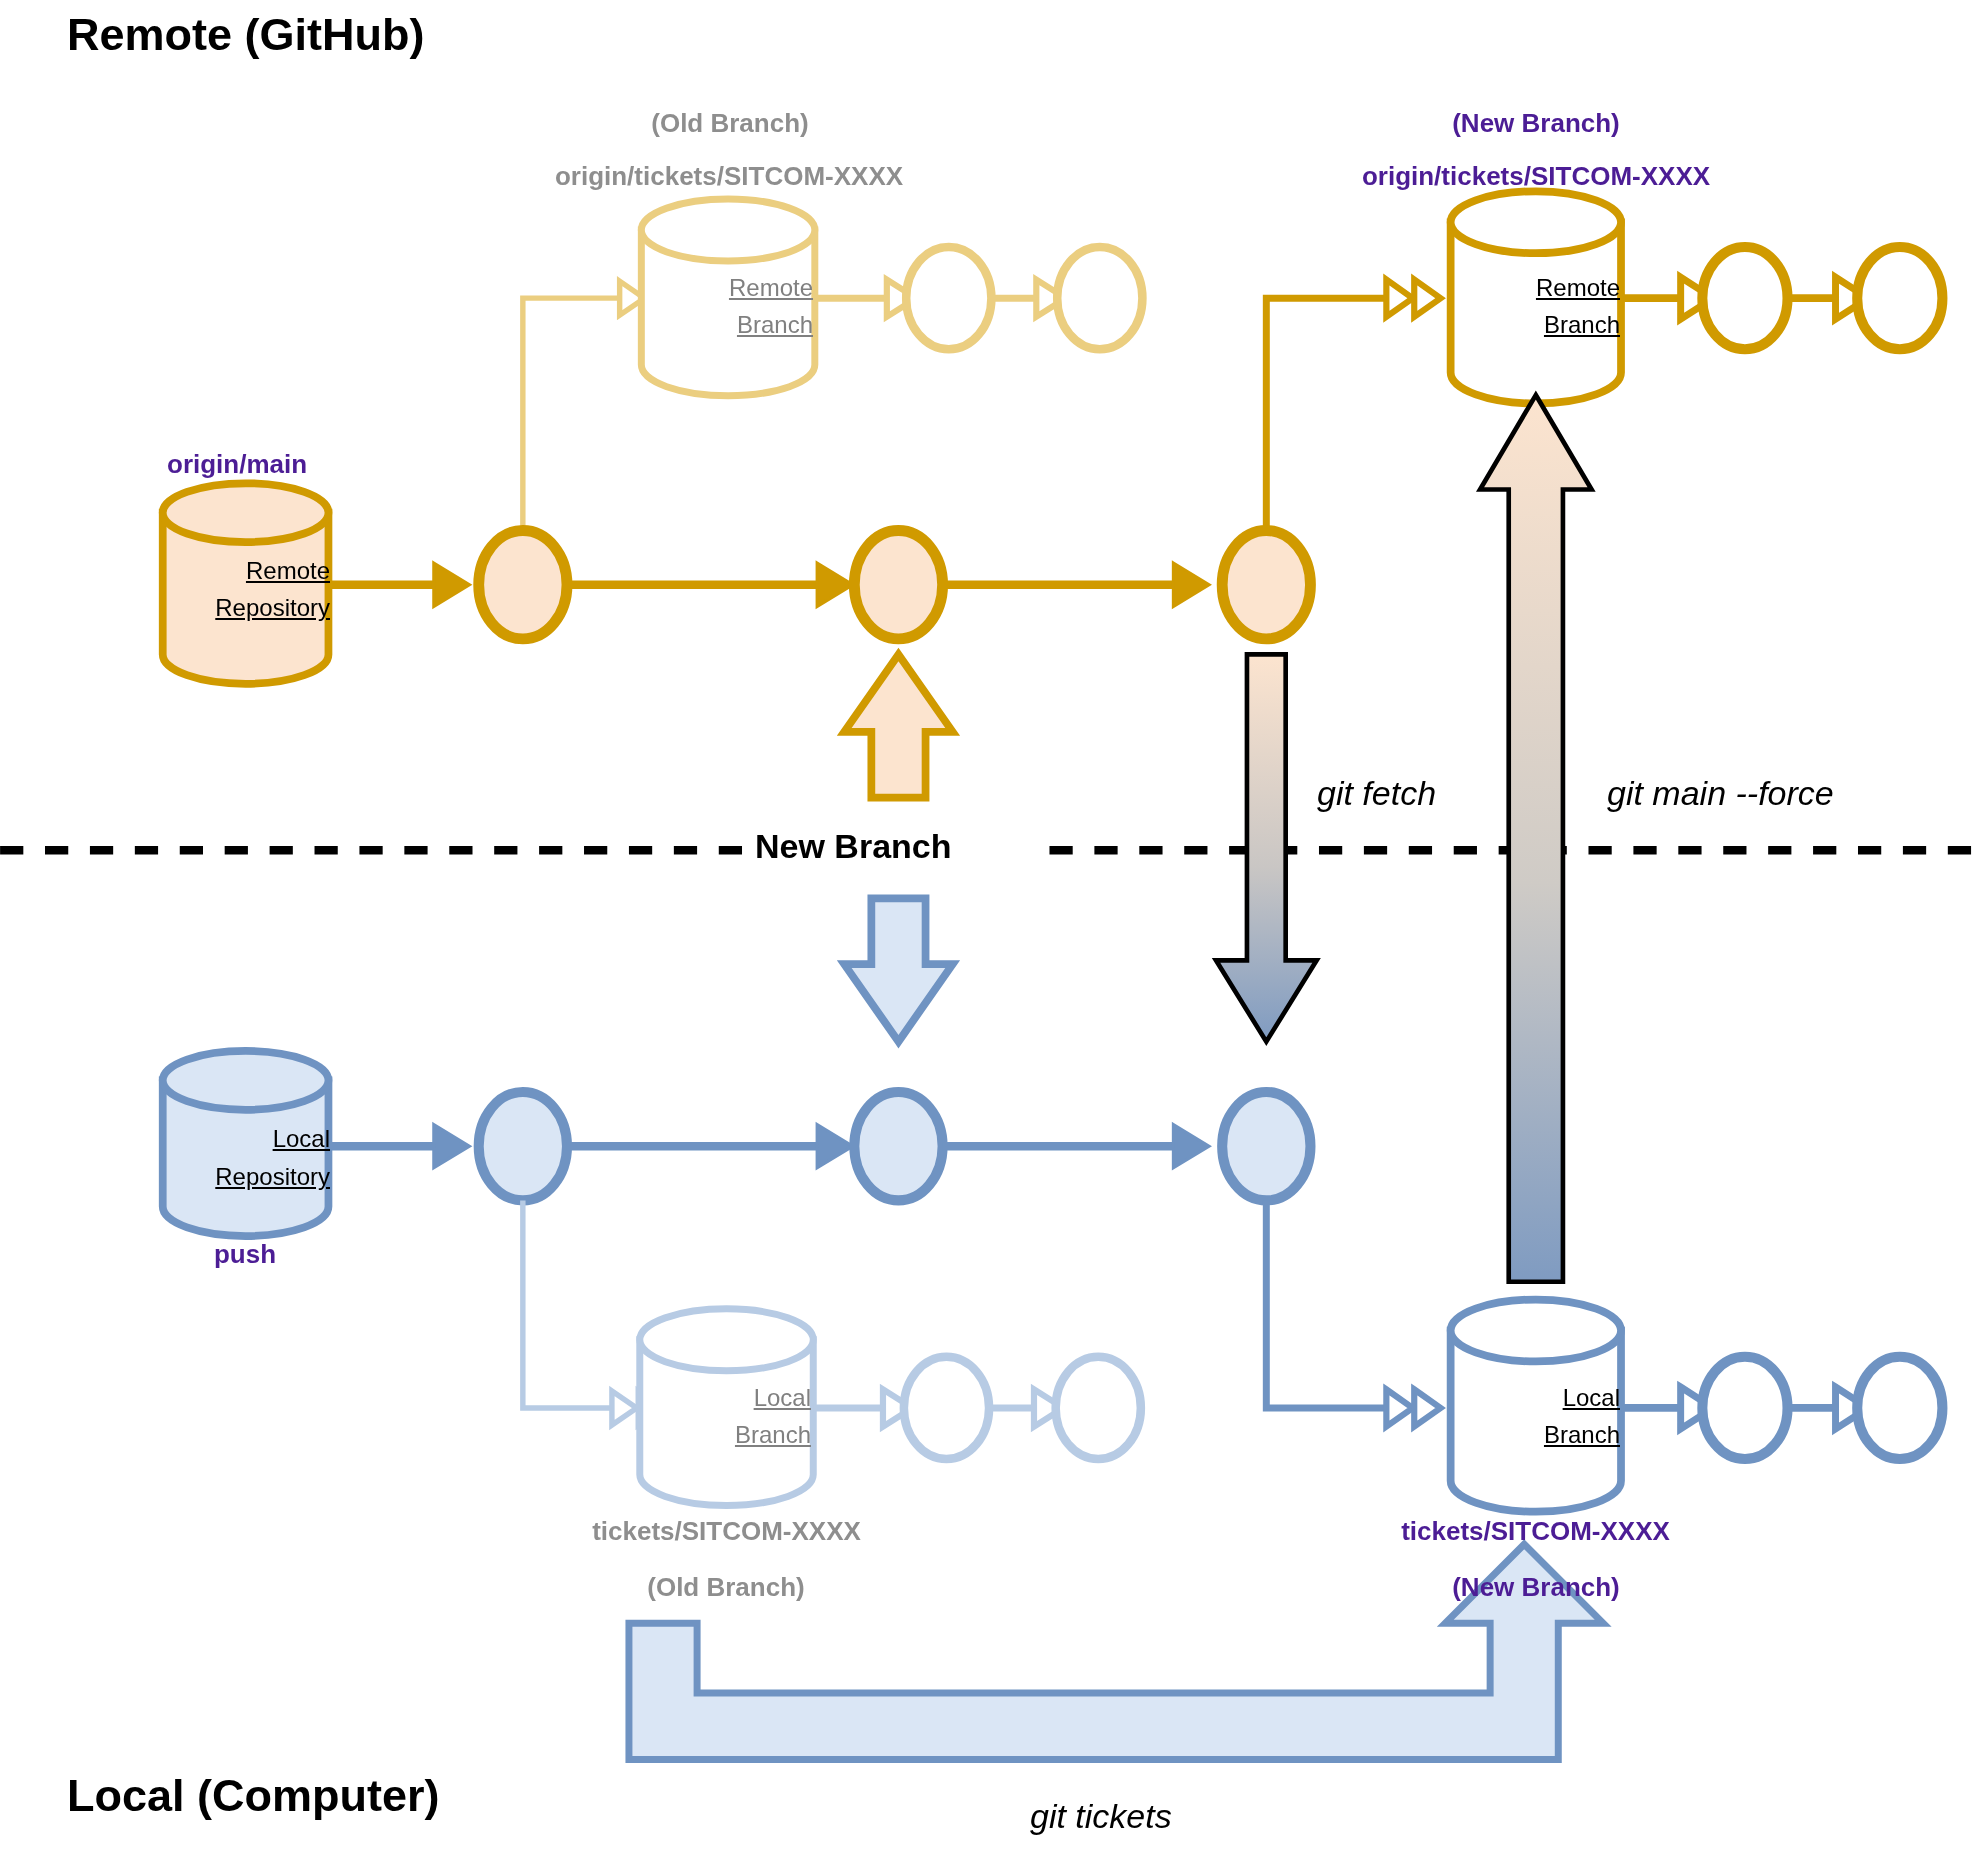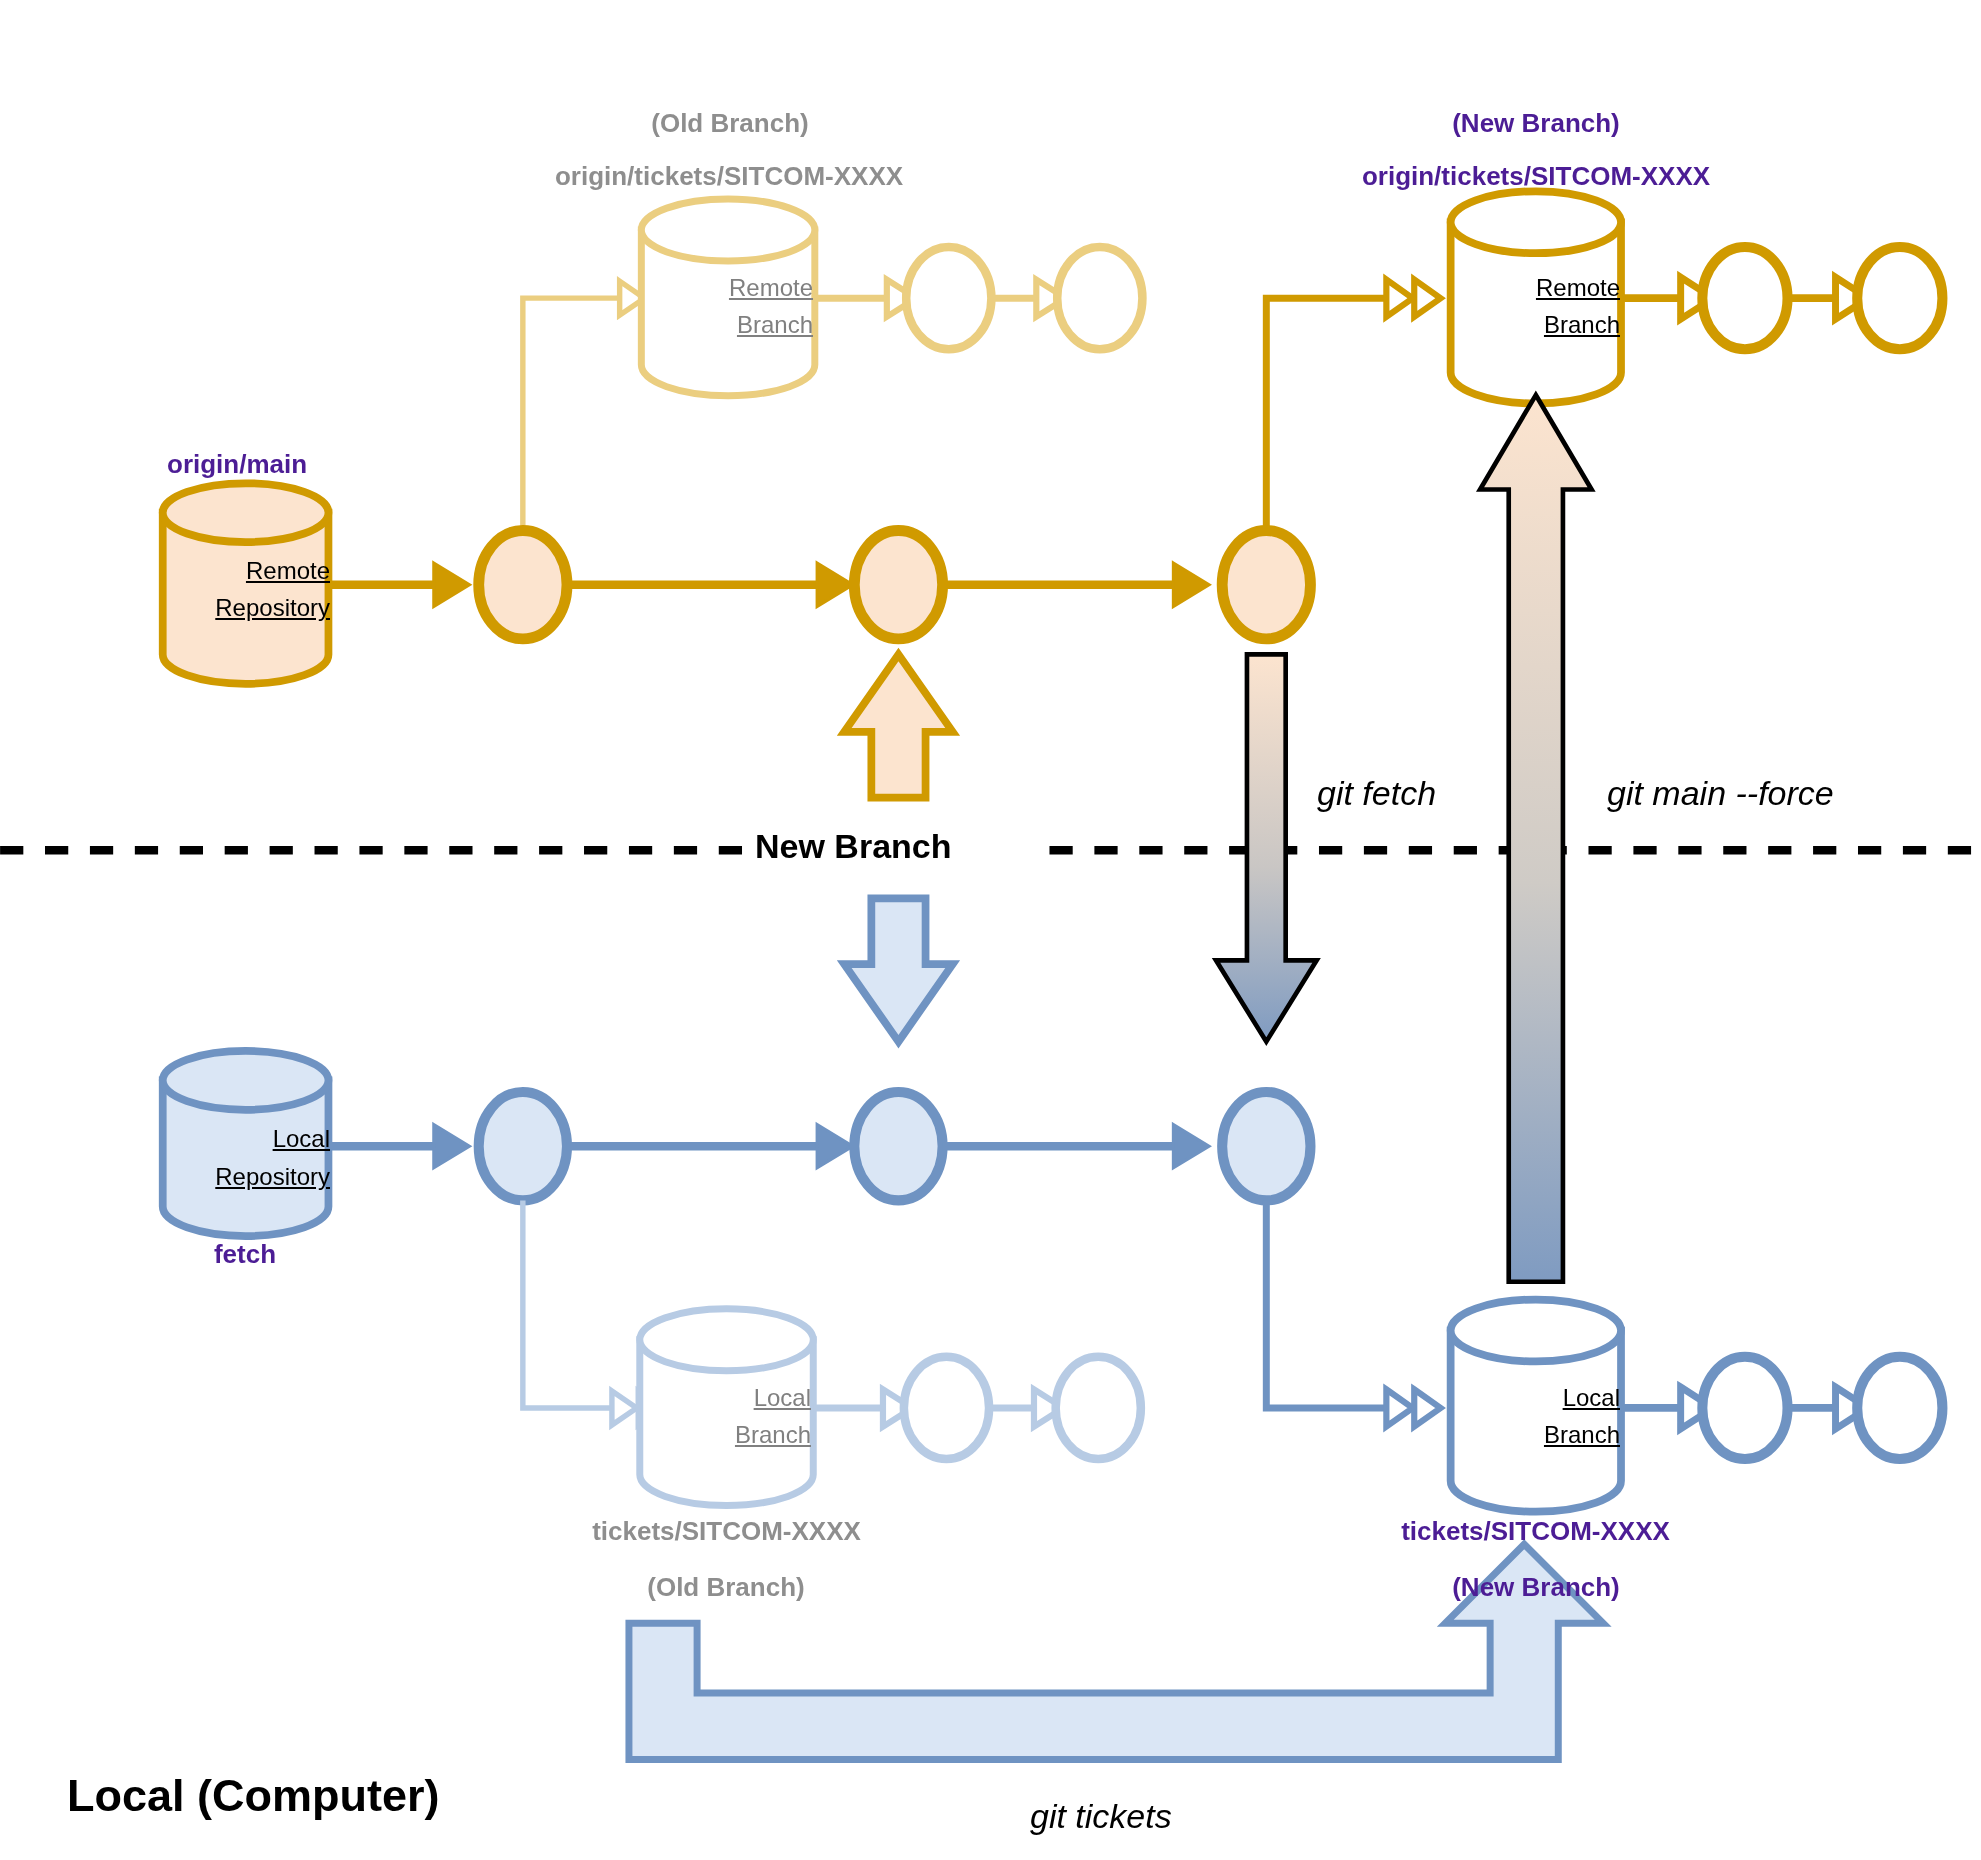--- a/index.html
+++ b/index.html
@@ -162,20 +162,21 @@
                L 1968 1994
                L 2070 2096
                L 2012 2096
                L 2012 2272
                L 812 2272
                L 812 2096 Z" fill="#DAE6F5" stroke="#6F93C2" stroke-width="9"></path>
     </g>
 
   </svg>
 
+  <div class="t section-title" style="left:67px;top:9.3px;">Remote (GitHub)</div>
   <div class="t section-title" style="left:67px;top:1770px;">Local (Computer)</div>
 
   <div class="t branch-label faded" style="left:637px;top:108px;width:186px;text-align:center;">(Old Branch)</div>
   <div class="t branch-label faded" style="left:520px;top:161px;width:418px;text-align:center;">origin/tickets/SITCOM-XXXX</div>
   <div class="t cyl-text faded" style="left:643px;top:273px;width:170px;">Remote</div>
   <div class="t cyl-text faded" style="left:643px;top:310px;width:170px;">Branch</div>
 
   <div class="t branch-label" style="left:1443px;top:108px;width:186px;text-align:center;">(New Branch)</div>
   <div class="t branch-label" style="left:1327px;top:161px;width:418px;text-align:center;">origin/tickets/SITCOM-XXXX</div>
   <div class="t cyl-text" style="left:1450px;top:273px;width:170px;">Remote</div>
@@ -186,21 +187,21 @@
   <div class="t cyl-text" style="left:160px;top:593px;width:170px;">Repository</div>
 
   <div class="t divider-label" style="left:755px;top:827px;">New Branch</div>
 
   <div class="t cmd-label" style="left:1317px;top:774px;">git fetch</div>
   <div class="t cmd-label" style="left:1607px;top:774px;">git main --force</div>
   <div class="t cmd-label" style="left:1030px;top:1797px;">git tickets</div>
 
   <div class="t cyl-text" style="left:160px;top:1124px;width:170px;">Local</div>
   <div class="t cyl-text" style="left:160px;top:1162px;width:170px;">Repository</div>
-  <div class="t branch-label" style="left:160px;top:1239px;width:170px;text-align:center;">fetch</div>
+  <div class="t branch-label" style="left:160px;top:1239px;width:170px;text-align:center;">push</div>
 
   <div class="t cyl-text faded" style="left:641px;top:1383px;width:170px;">Local</div>
   <div class="t cyl-text faded" style="left:641px;top:1420px;width:170px;">Branch</div>
   <div class="t branch-label faded" style="left:547px;top:1516px;width:359px;text-align:center;">tickets/SITCOM-XXXX</div>
   <div class="t branch-label faded" style="left:633px;top:1572px;width:186px;text-align:center;">(Old Branch)</div>
 
   <div class="t cyl-text" style="left:1450px;top:1383px;width:170px;">Local</div>
   <div class="t cyl-text" style="left:1450px;top:1420px;width:170px;">Branch</div>
   <div class="t branch-label" style="left:1356px;top:1516px;width:359px;text-align:center;">tickets/SITCOM-XXXX</div>
   <div class="t branch-label" style="left:1443px;top:1572px;width:186px;text-align:center;">(New Branch)</div>

